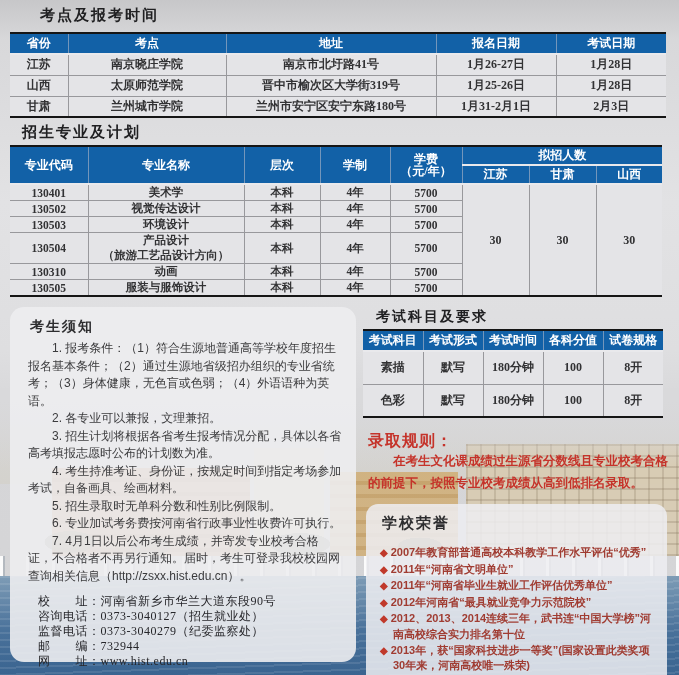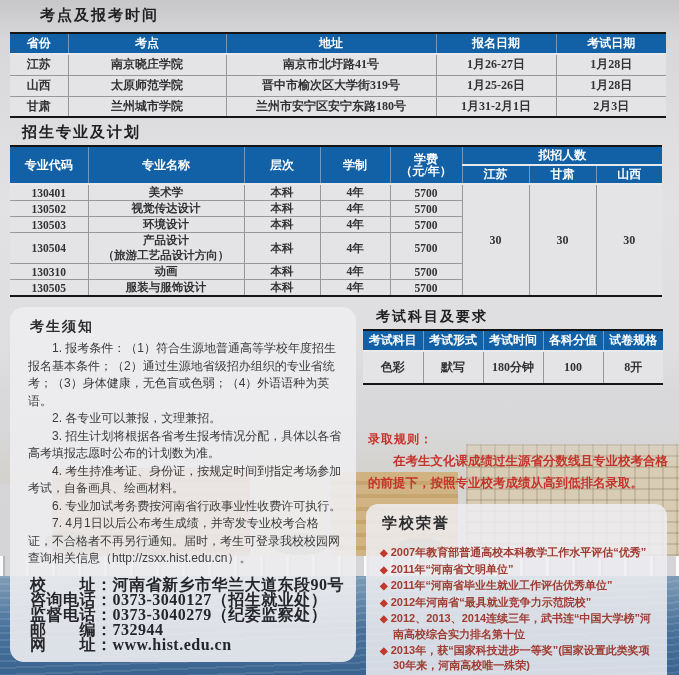--- a/index.html
+++ b/index.html
@@ -67,25 +67,25 @@
   
   .panel-left  { left:10px;  top:307px; width:346px; height:355px; background:rgba(237,237,240,.9);
                  border-radius:14px; z-index:1; }
   .panel-right { left:366px; top:504px; width:301px; height:204px; background:rgba(238,238,241,.86);
                  border-radius:12px; z-index:1; }
 
   .notice-title { margin:11px 0 4px 20px; font-size:14px; font-weight:bold; color:#2d2d2f; letter-spacing:2px; }
   .notice-body  { margin:0 14px 0 18px; font-size:12px; line-height:17.5px; color:#3b3b3d; font-weight:500; }
   .notice-body p { text-indent:2em; }
 
-  .contact { list-style:none; margin:9px 0 0 20px; font-family:"Liberation Serif", serif;
-             font-size:16px; line-height:15px; font-weight:bold; color:#26262a; letter-spacing:.5px; }
+  .contact { list-style:none; margin:9px 0 0 28px; font-family:"Liberation Serif", serif;
+             font-size:12px; line-height:15px; font-weight:normal; color:#26262a; letter-spacing:.5px; }
 
   .exam-title { left:376px; top:308px; }
-  .rule-title { left:368px; top:431px; font-size:12px; font-weight:bold; color:#c5332a; letter-spacing:1px; }
+  .rule-title { left:368px; top:431px; font-size:16px; font-weight:bold; color:#c5332a; letter-spacing:1px; }
   .rule-text  { left:368px; top:451px; width:300px; font-size:12.5px; line-height:21.5px;
                 color:#c5332a; font-weight:600; text-indent:2em; }
 
   .honors-title { margin:10px 0 6px 16px; font-size:15px; font-weight:bold; color:#2d2d2f; letter-spacing:2px; }
   .honors-list  { list-style:none; margin:12px 8px 0 14px; font-size:11px; line-height:14.6px;
                   color:#a03c32; font-weight:600; }
   .honors-list li { padding-left:13px; text-indent:-13px; margin-bottom:1px; }
   .diamond { color:#c0392b; margin-right:3px; font-size:10px; }
 </style>
 </head>
@@ -233,20 +233,21 @@
     </tbody>
   </table>
 
   <div class="abs panel-left">
     <h3 class="notice-title">考生须知</h3>
     <div class="notice-body">
       <p>1. 报考条件：（1）符合生源地普通高等学校年度招生报名基本条件；（2）通过生源地省级招办组织的专业省统考；（3）身体健康，无色盲或色弱；（4）外语语种为英语。</p>
       <p>2. 各专业可以兼报，文理兼招。</p>
       <p>3. 招生计划将根据各省考生报考情况分配，具体以各省高考填报志愿时公布的计划数为准。</p>
       <p>4. 考生持准考证、身份证，按规定时间到指定考场参加考试，自备画具、绘画材料。</p>
+      <p>5. 招生录取时无单科分数和性别比例限制。</p>
       <p>6. 专业加试考务费按河南省行政事业性收费许可执行。</p>
       <p>7. 4月1日以后公布考生成绩，并寄发专业校考合格证，不合格者不再另行通知。届时，考生可登录我校校园网查询相关信息（http://zsxx.hist.edu.cn）。</p>
     </div>
     <ul class="contact">
       <li><span>校　　址：</span><span>河南省新乡市华兰大道东段90号</span></li>
       <li><span>咨询电话：</span><span>0373-3040127（招生就业处）</span></li>
       <li><span>监督电话：</span><span>0373-3040279（纪委监察处）</span></li>
       <li><span>邮　　编：</span><span>732944</span></li>
       <li><span>网　　址：</span><span>www.hist.edu.cn</span></li>
     </ul>
@@ -266,20 +267,27 @@
       <tr>
         <th>考试科目</th>
         <th>考试形式</th>
         <th>考试时间</th>
         <th>各科分值</th>
         <th>试卷规格</th>
       </tr>
     </thead>
     <tbody>
       <tr>
+        <td>素描</td>
+        <td>默写</td>
+        <td>180分钟</td>
+        <td>100</td>
+        <td>8开</td>
+      </tr>
+      <tr>
         <td>色彩</td>
         <td>默写</td>
         <td>180分钟</td>
         <td>100</td>
         <td>8开</td>
       </tr>
     </tbody>
   </table>
 
   <h3 class="abs rule-title">录取规则：</h3>

